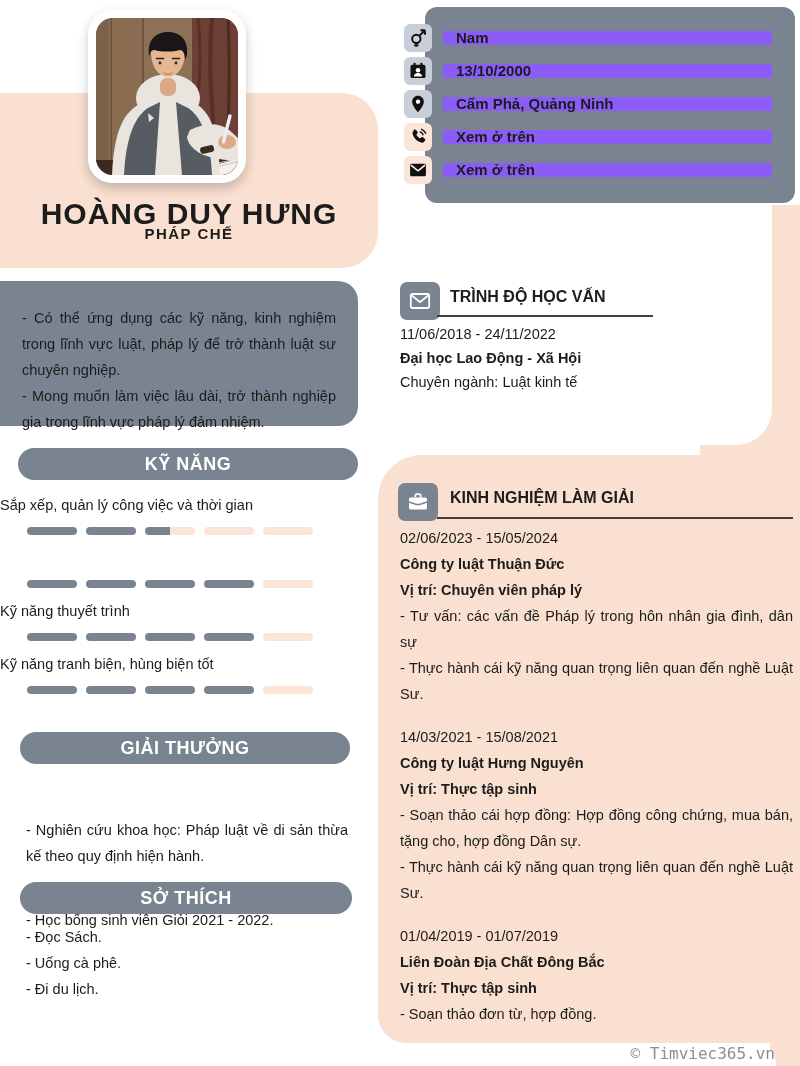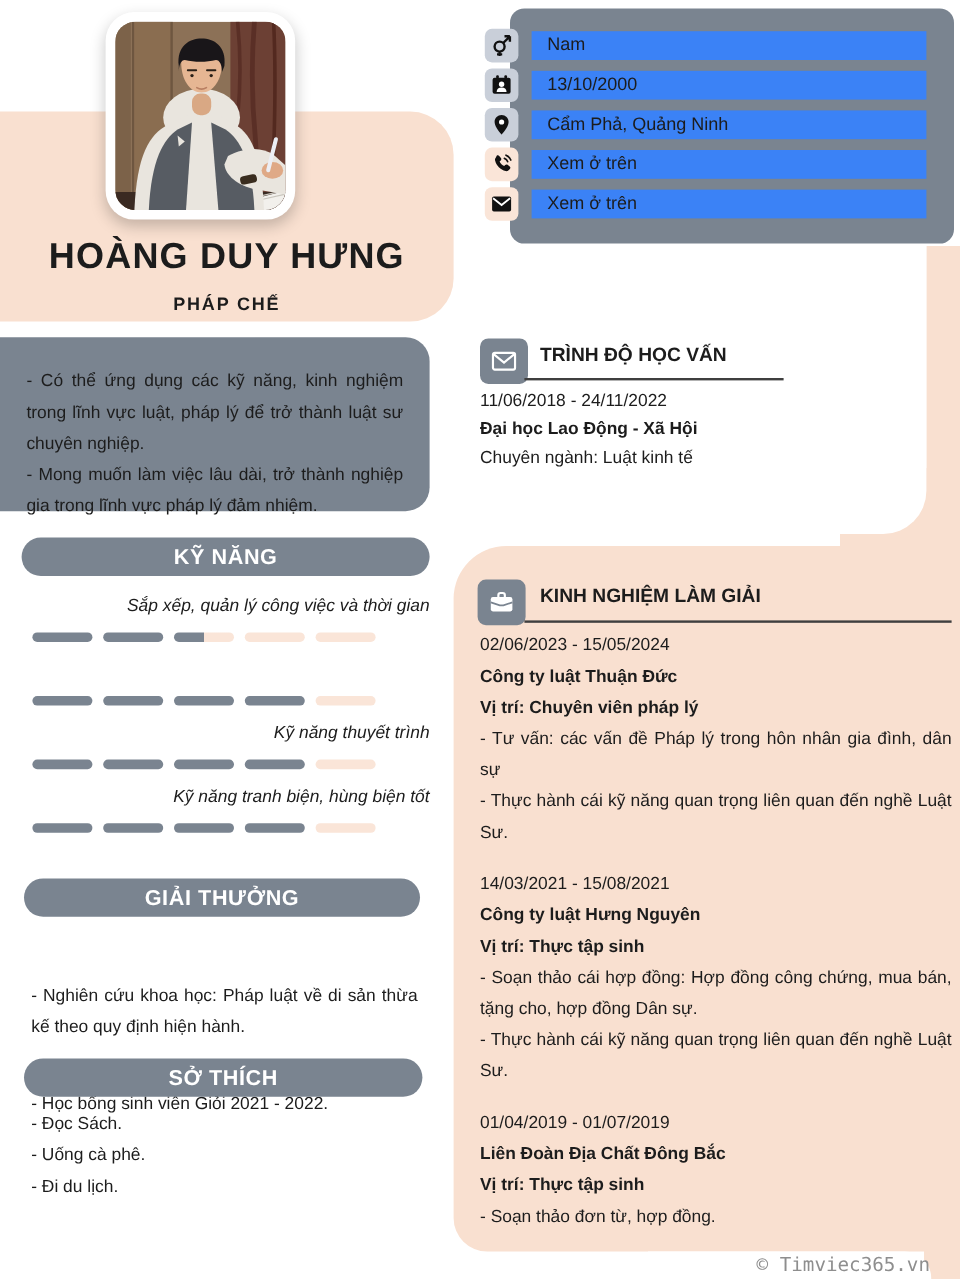--- a/index.html
+++ b/index.html
@@ -13,34 +13,34 @@
     --watermark:#8e8e8e;
   }
   *{box-sizing:border-box;margin:0;padding:0;}
   body{background:#e8e8e8;font-family:"Liberation Sans","DejaVu Sans",sans-serif;color:var(--ink);}
   #page{position:relative;width:800px;height:1066px;background:#fff;overflow:hidden;margin:0 auto;}
 
   
   .gray-band{position:absolute;left:0;top:68;width:356;height:30px;background:var(--slate);border-radius:0 15px 15px 0;}
   .name-card{position:absolute;left:0;top:93px;width:378px;height:175px;background:var(--peach);border-radius:0 36px 36px 0;padding-left:36px;}
   .name{position:absolute;left:0;top:104px;width:100%;text-align:center;font-size:30px;font-weight:bold;letter-spacing:1px;}
-  .subtitle{position:absolute;left:0;top:152px;width:100%;text-align:center;font-size:15px;font-weight:bold;letter-spacing:1.5px;}
+  .subtitle{position:absolute;left:0;top:132px;width:100%;text-align:center;font-size:15px;font-weight:bold;letter-spacing:1.5px;}
 
   .photo-frame{position:absolute;left:88px;top:10px;width:158px;height:173px;background:#fff;border-radius:24px;box-shadow:0 5px 12px rgba(0,0,0,.22);padding:8px;}
   .photo{width:100%;height:100%;border-radius:17px;overflow:hidden;}
   .photo svg{display:block;width:100%;height:100%;}
 
   .objective{position:absolute;left:0;top:281px;width:358px;height:145px;background:var(--slate);border-radius:0 20px 20px 0;padding:24px 22px;font-size:14.5px;line-height:26px;text-align:justify;}
 
   .pill{position:absolute;height:32px;background:var(--slate);border-radius:16px;color:#fff;font-weight:bold;font-size:18px;letter-spacing:.5px;text-align:center;line-height:32px;}
   .pill-skills{left:18px;top:448px;width:340px;}
   .pill-awards{left:20px;top:732px;width:330px;}
   .pill-hobbies{left:20px;top:882px;width:332px;}
 
-  .skill-label{position:absolute;left:0;width:358px;text-align:right;font-size:14.5px;font-style:italic;}
+  .skill-label{position:absolute;left:0;width:358px;text-align:left;font-size:14.5px;}
   .skill-bar{position:absolute;left:27px;display:flex;gap:9px;}
   .seg{width:50px;height:8px;border-radius:4px;display:inline-block;}
   .seg.full{background:var(--slate);}
   .seg.empty{background:var(--peach-bar);}
   .seg.half{background:linear-gradient(90deg,var(--slate) 0 50%,var(--peach-bar) 50% 100%);}
 
   .awards-text{position:absolute;left:26px;top:779px;width:322px;font-size:14.5px;line-height:26px;}
   .awards-text p{text-align:justify;margin-top:38px;}
   .hobbies-text{position:absolute;left:26px;top:924px;width:322px;font-size:14.5px;line-height:26px;}
 
@@ -51,21 +51,21 @@
   .exp-block{position:absolute;left:378px;top:455px;width:422px;height:588px;background:var(--peach);border-radius:44px 0 0 28px;}
   .peach-bottom-strip{position:absolute;left:770px;top:1020px;width:30px;height:46px;background:var(--peach);}
   .footer-white{position:absolute;left:540px;top:1043px;width:236px;height:23px;background:#fff;border-top-right-radius:22px;}
 
   
   .contact-card{position:absolute;left:425px;top:7px;width:370px;height:196px;background:var(--slate);border-radius:12px;}
   .contact-row{position:absolute;left:404px;width:368px;height:29px;display:flex;align-items:center;}
   .icon-tile{width:28px;height:28px;border-radius:6px;flex:0 0 28px;display:flex;align-items:center;justify-content:center;margin-right:11px;}
   .tile-blue{background:var(--tile-blue);}
   .tile-peach{background:var(--peach-bar);}
-  .contact-value{flex:1;height:24px;background:#3b82f6;display:flex;align-items:center;padding-left:13px;font-size:15px;}
+  .contact-value{flex:1;height:14px;background:#8b5cf6;display:flex;align-items:center;padding-left:13px;font-size:15px;font-weight:bold;}
 
   
   .sec-tile{position:absolute;width:40px;height:38px;background:var(--slate);border-radius:7px;display:flex;align-items:center;justify-content:center;}
   .sec-title{position:absolute;font-size:16px;font-weight:bold;}
   .sec-underline{position:absolute;height:2px;background:var(--underline);}
 
   .edu-content{position:absolute;left:400px;top:322px;width:380px;font-size:14.5px;line-height:24px;}
   .exp-content{position:absolute;left:400px;top:525px;width:393px;font-size:14.5px;line-height:26px;}
   .exp-content .job + .job{margin-top:17px;}
   .bold{font-weight:bold;}

